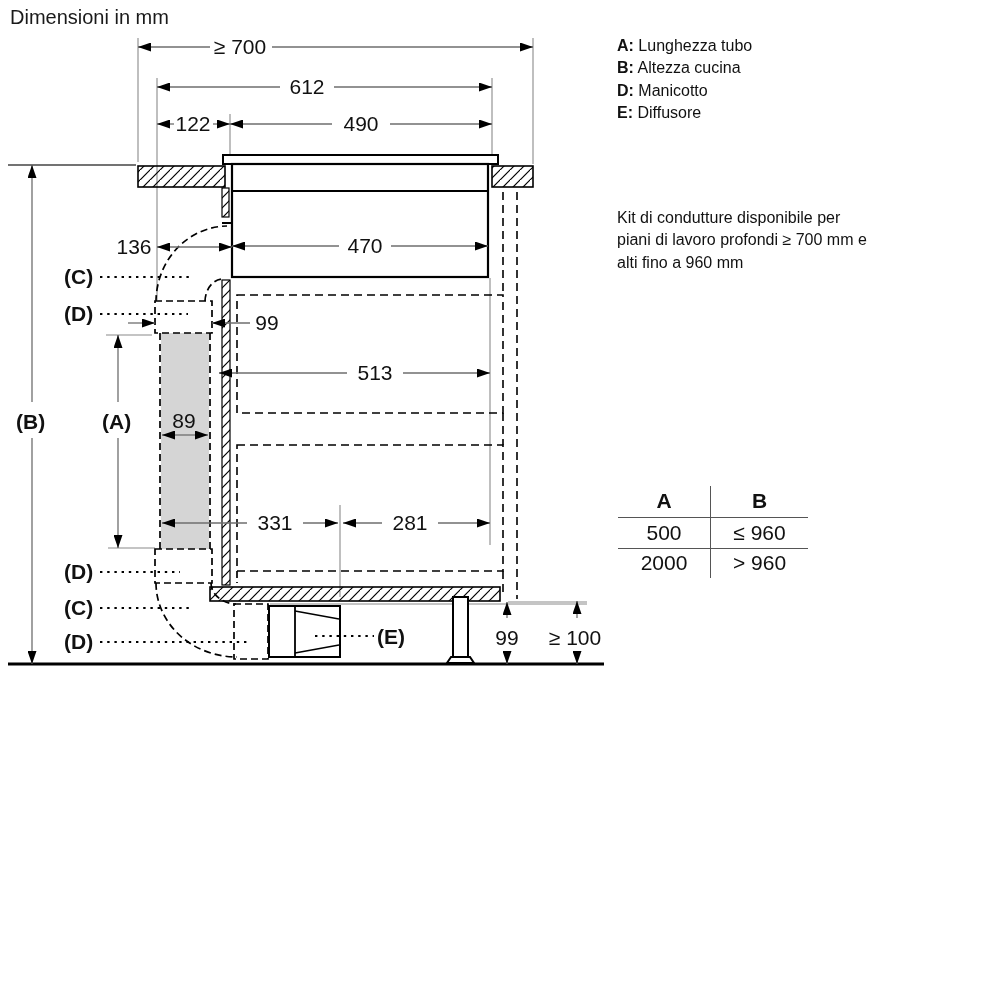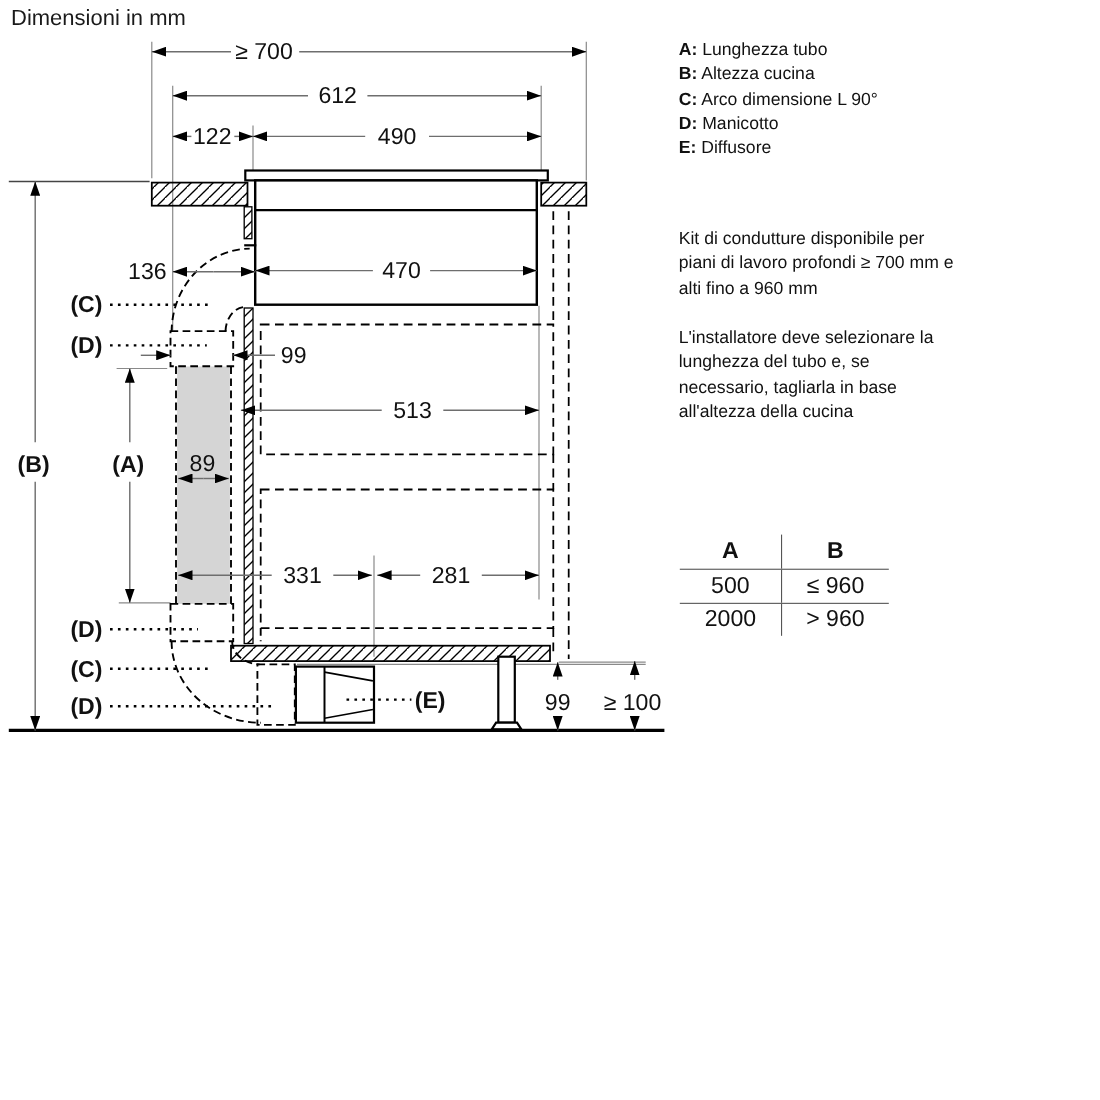--- a/index.html
+++ b/index.html
@@ -164,37 +164,30 @@
       <text class="lbl" x="64" y="579">(D)</text>
       <text class="lbl" x="64" y="615">(C)</text>
       <text class="lbl" x="64" y="649">(D)</text>
       <text class="lbl" x="377" y="644">(E)</text>
     </g>
   </svg>
 
   <div class="panel legend">
     <div><b>A:</b> <span>Lunghezza tubo</span></div>
     <div><b>B:</b> <span>Altezza cucina</span></div>
-    <div><b>C:</b> <span>Arco dimensione L 90°</span></div>
     <div><b>D:</b> <span>Manicotto</span></div>
     <div><b>E:</b> <span>Diffusore</span></div>
   </div>
 
   <div class="panel note1">
     <div>Kit di condutture disponibile per</div>
     <div>piani di lavoro profondi ≥ 700 mm e</div>
     <div>alti fino a 960 mm</div>
   </div>
 
-  <div class="panel note2">
-    <div>L'installatore deve selezionare la</div>
-    <div>lunghezza del tubo e, se</div>
-    <div>necessario, tagliarla in base</div>
-    <div>all'altezza della cucina</div>
-  </div>
 
   <div class="ab-table">
     <div class="tr hdr">
       <div class="ca">A</div>
       <div class="cb">B</div>
     </div>
     <div class="tr r1">
       <div class="ca">500</div>
       <div class="cb">≤ 960</div>
     </div>

